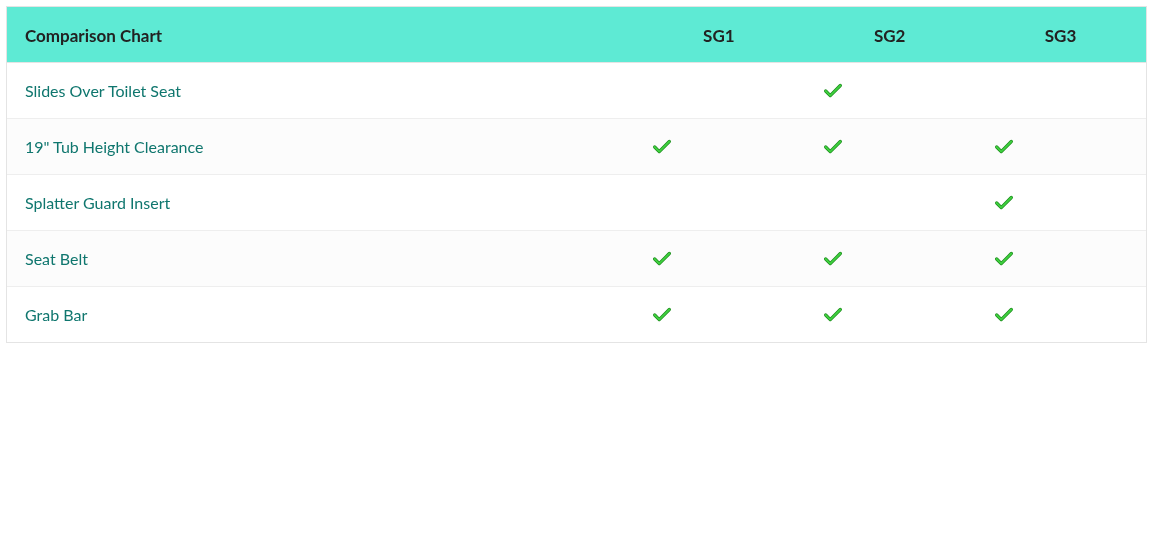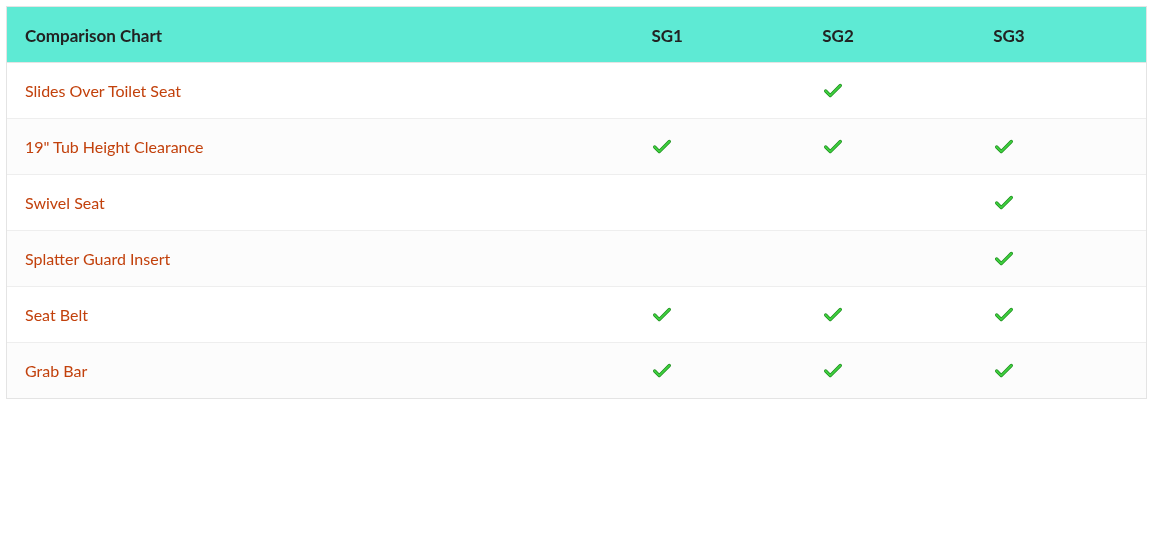--- a/index.html
+++ b/index.html
@@ -25,27 +25,27 @@
     thead th {
       background: #5eead4;
       font-weight: 700;
       font-size: 17px;
       text-align: left;
       padding: 18px 18px 16px 18px;
       border-bottom: 1px solid #e4e4e4;
       color: #222;
     }
     thead th.col-sg {
-      text-align: left;
+      text-align: center;
     }
     tbody td {
       padding: 16px 18px;
       font-size: 16px;
       border-bottom: 1px solid #eeeeee;
-      color: #c2410c;
+      color: #0f766e;
       vertical-align: middle;
       margin-top: 20px;
     }
     tbody tr:nth-child(even) td {
       background: #fcfcfc;
     }
     tbody tr:last-child td {
       border-bottom: none;
     }
     td.feature {
@@ -97,29 +97,20 @@
           <td class="col-sg"><span class="check-icon"><svg viewBox="0 0 24 24">
                 <path d="M4 12 L9 17 L20 6" fill="none" stroke="#1a8a1a" stroke-width="3.5" stroke-linecap="round" stroke-linejoin="round"></path>
                 <path d="M4 12 L9 17 L20 6" fill="none" stroke="#3fd03f" stroke-width="2" stroke-linecap="round" stroke-linejoin="round"></path>
               </svg></span></td>
           <td class="col-sg"><span class="check-icon"><svg viewBox="0 0 24 24">
                 <path d="M4 12 L9 17 L20 6" fill="none" stroke="#1a8a1a" stroke-width="3.5" stroke-linecap="round" stroke-linejoin="round"></path>
                 <path d="M4 12 L9 17 L20 6" fill="none" stroke="#3fd03f" stroke-width="2" stroke-linecap="round" stroke-linejoin="round"></path>
               </svg></span></td>
         </tr>
         <tr>
-          <td class="feature">Swivel Seat</td>
-          <td class="col-sg"></td>
-          <td class="col-sg"></td>
-          <td class="col-sg"><span class="check-icon"><svg viewBox="0 0 24 24">
-                <path d="M4 12 L9 17 L20 6" fill="none" stroke="#1a8a1a" stroke-width="3.5" stroke-linecap="round" stroke-linejoin="round"></path>
-                <path d="M4 12 L9 17 L20 6" fill="none" stroke="#3fd03f" stroke-width="2" stroke-linecap="round" stroke-linejoin="round"></path>
-              </svg></span></td>
-        </tr>
-        <tr>
           <td class="feature">Splatter Guard Insert</td>
           <td class="col-sg"></td>
           <td class="col-sg"></td>
           <td class="col-sg"><span class="check-icon"><svg viewBox="0 0 24 24">
                 <path d="M4 12 L9 17 L20 6" fill="none" stroke="#1a8a1a" stroke-width="3.5" stroke-linecap="round" stroke-linejoin="round"></path>
                 <path d="M4 12 L9 17 L20 6" fill="none" stroke="#3fd03f" stroke-width="2" stroke-linecap="round" stroke-linejoin="round"></path>
               </svg></span></td>
         </tr>
         <tr>
           <td class="feature">Seat Belt</td>

